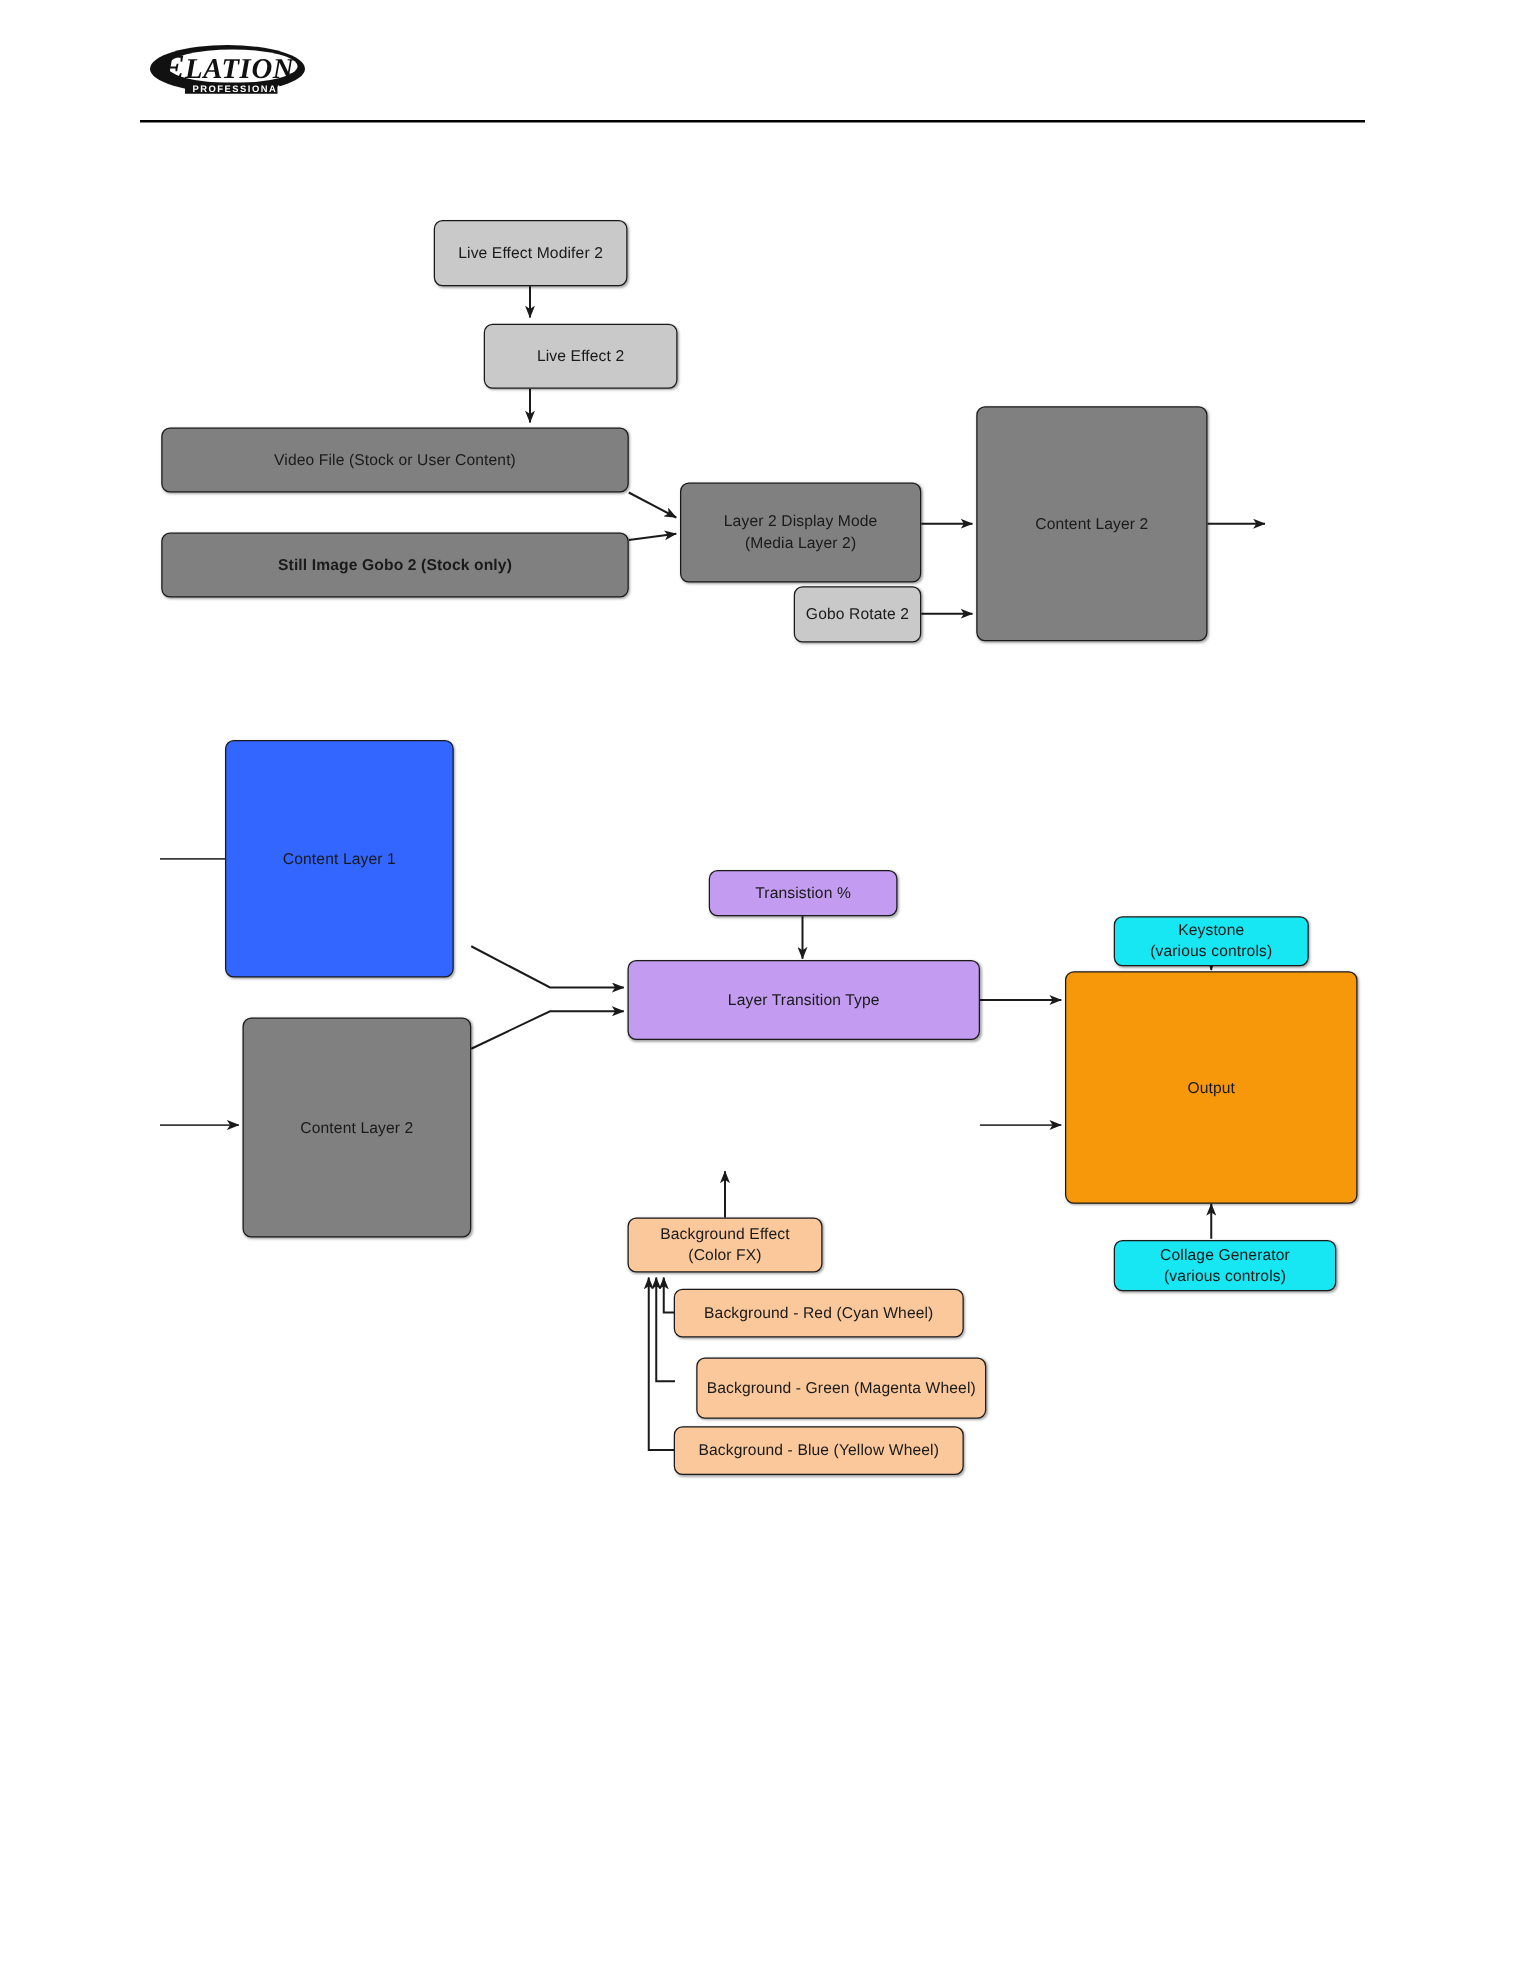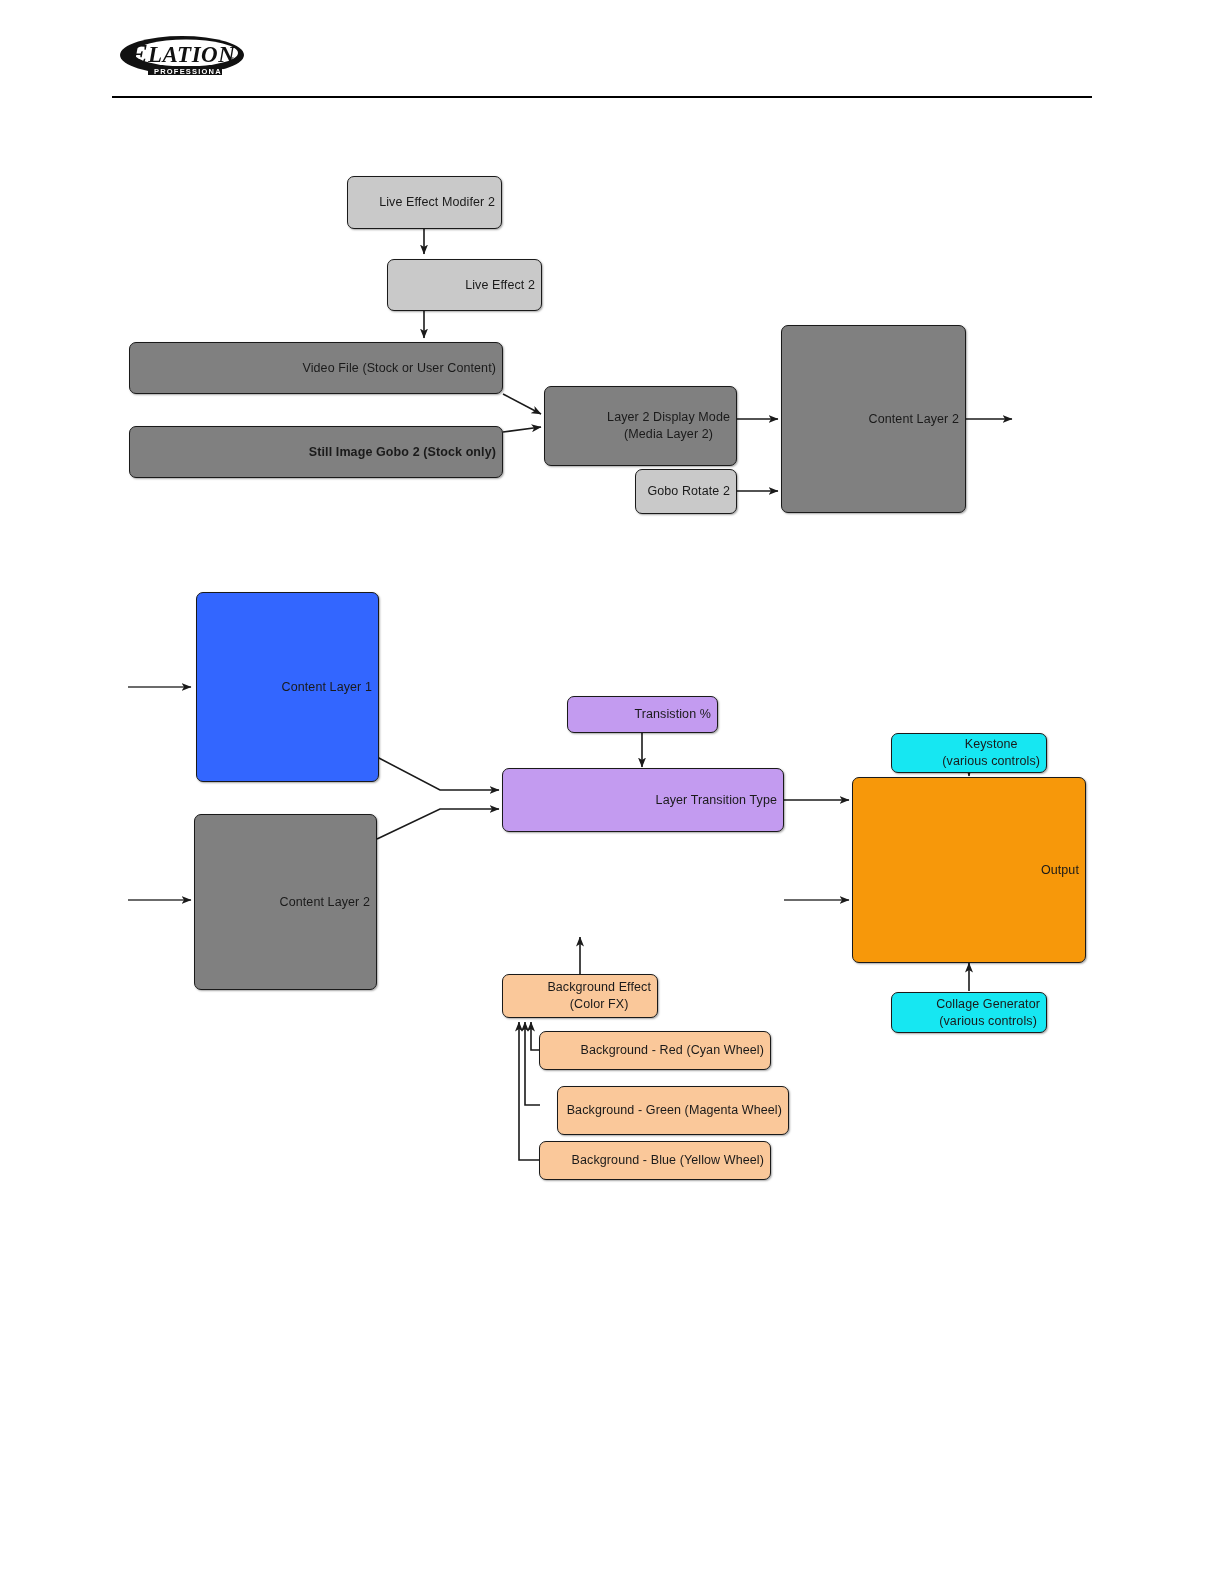--- a/index.html
+++ b/index.html
@@ -43,21 +43,21 @@
   #diagram-top { top: 0; height: 560px; }
   #diagram-bottom { top: 0; height: 1250px; }
 
   .node {
     position: absolute;
     box-sizing: border-box;
     border: 1px solid #1a1a1a;
     border-radius: 7px;
     display: flex;
     align-items: center;
-    justify-content: flex-end;
+    justify-content: center;
     text-align: center;
     color: #1a1a1a;
     font-size: 12.5px;
     line-height: 1.35;
     letter-spacing: 0.1px;
     box-shadow: 1px 1px 2px rgba(0,0,0,0.35);
     padding: 2px 6px;
   }
   .node-label { white-space: pre-line; display: block; }
 
@@ -164,21 +164,21 @@
     <span class="node-label">Gobo Rotate 2</span>
   </div>
 
   <div class="node fill-gray-dark" style="left:781px; top:325px; width:185px; height:188px;">
     <span class="node-label">Content Layer 2</span>
   </div>
 </div>
 
 <div class="diagram" id="diagram-bottom">
 
-  <div class="node fill-blue" style="left:196px; top:592px; width:183px; height:190px;">
+  <div class="node fill-blue" style="left:180px; top:592px; width:183px; height:190px;">
     <span class="node-label">Content Layer 1</span>
   </div>
 
   <div class="node fill-gray-dark" style="left:194px; top:814px; width:183px; height:176px;">
     <span class="node-label">Content Layer 2</span>
   </div>
 
   <div class="node fill-purple" style="left:567px; top:696px; width:151px; height:37px;">
     <span class="node-label">Transistion %</span>
   </div>
@@ -207,17 +207,17 @@
 
   <div class="node fill-cyan" style="left:891px; top:733px; width:156px; height:40px;">
     <span class="node-label">Keystone
 (various controls)</span>
   </div>
 
   <div class="node fill-orange" style="left:852px; top:777px; width:234px; height:186px;">
     <span class="node-label">Output</span>
   </div>
 
-  <div class="node fill-cyan" style="left:891px; top:992px; width:156px; height:41px;">
+  <div class="node fill-cyan" style="left:891px; top:992px; width:178px; height:41px;">
     <span class="node-label">Collage Generator
 (various controls)</span>
   </div>
 </div>
 
 </body></html>

